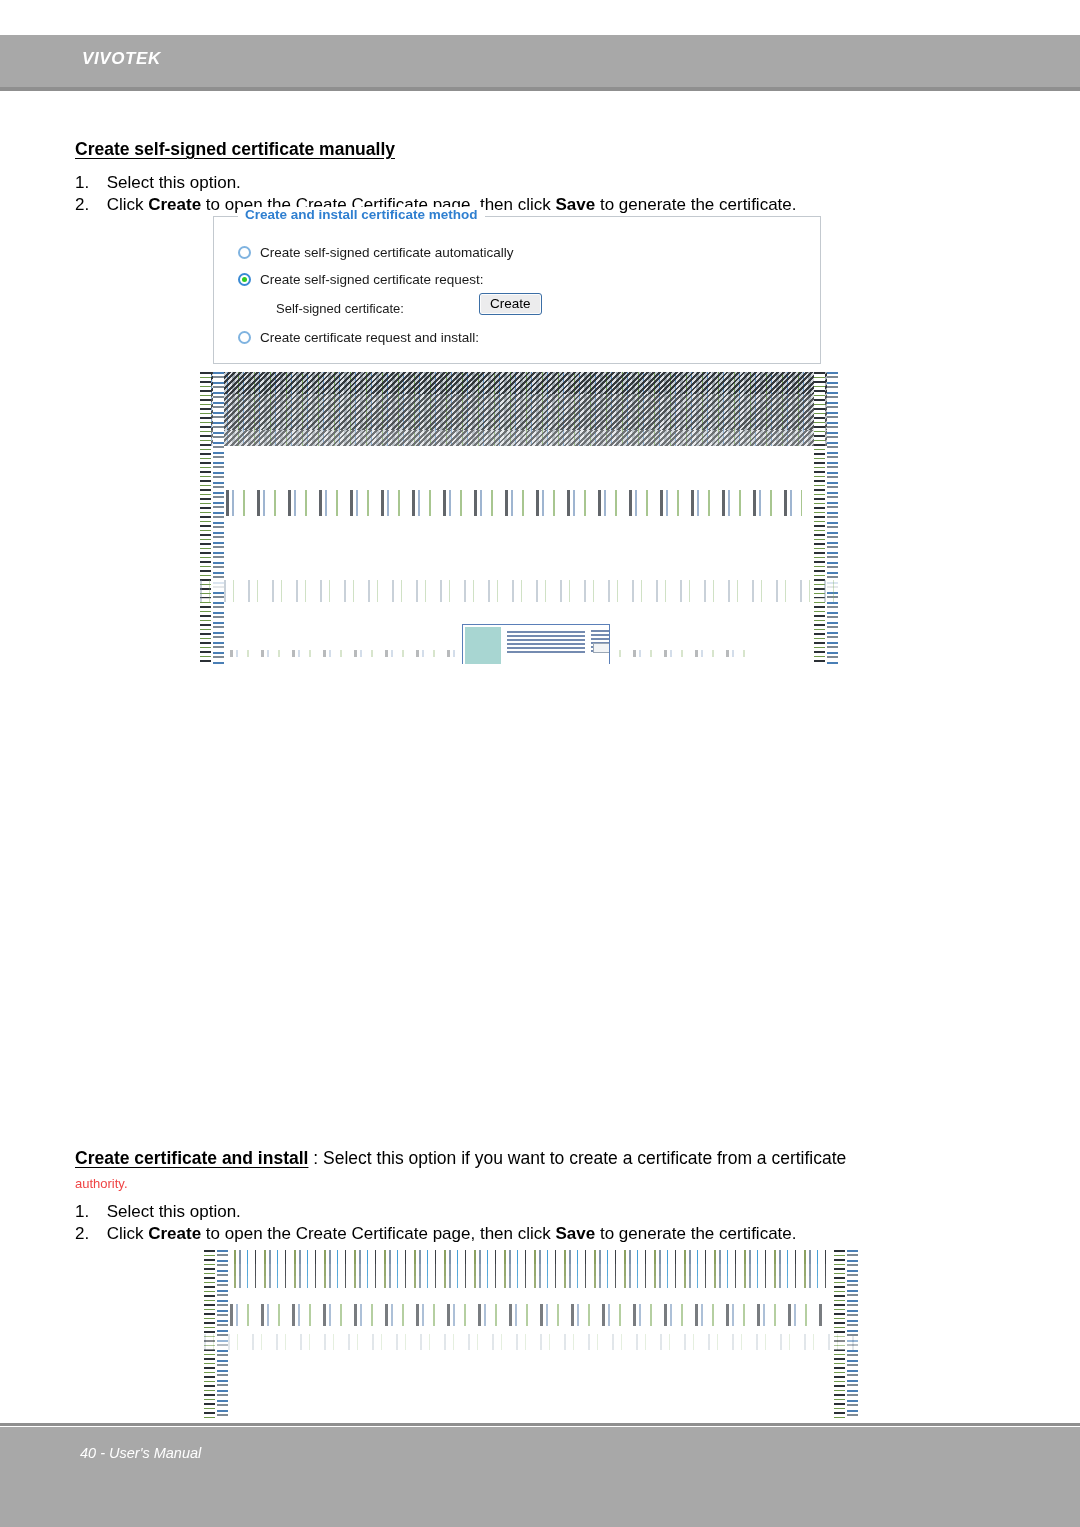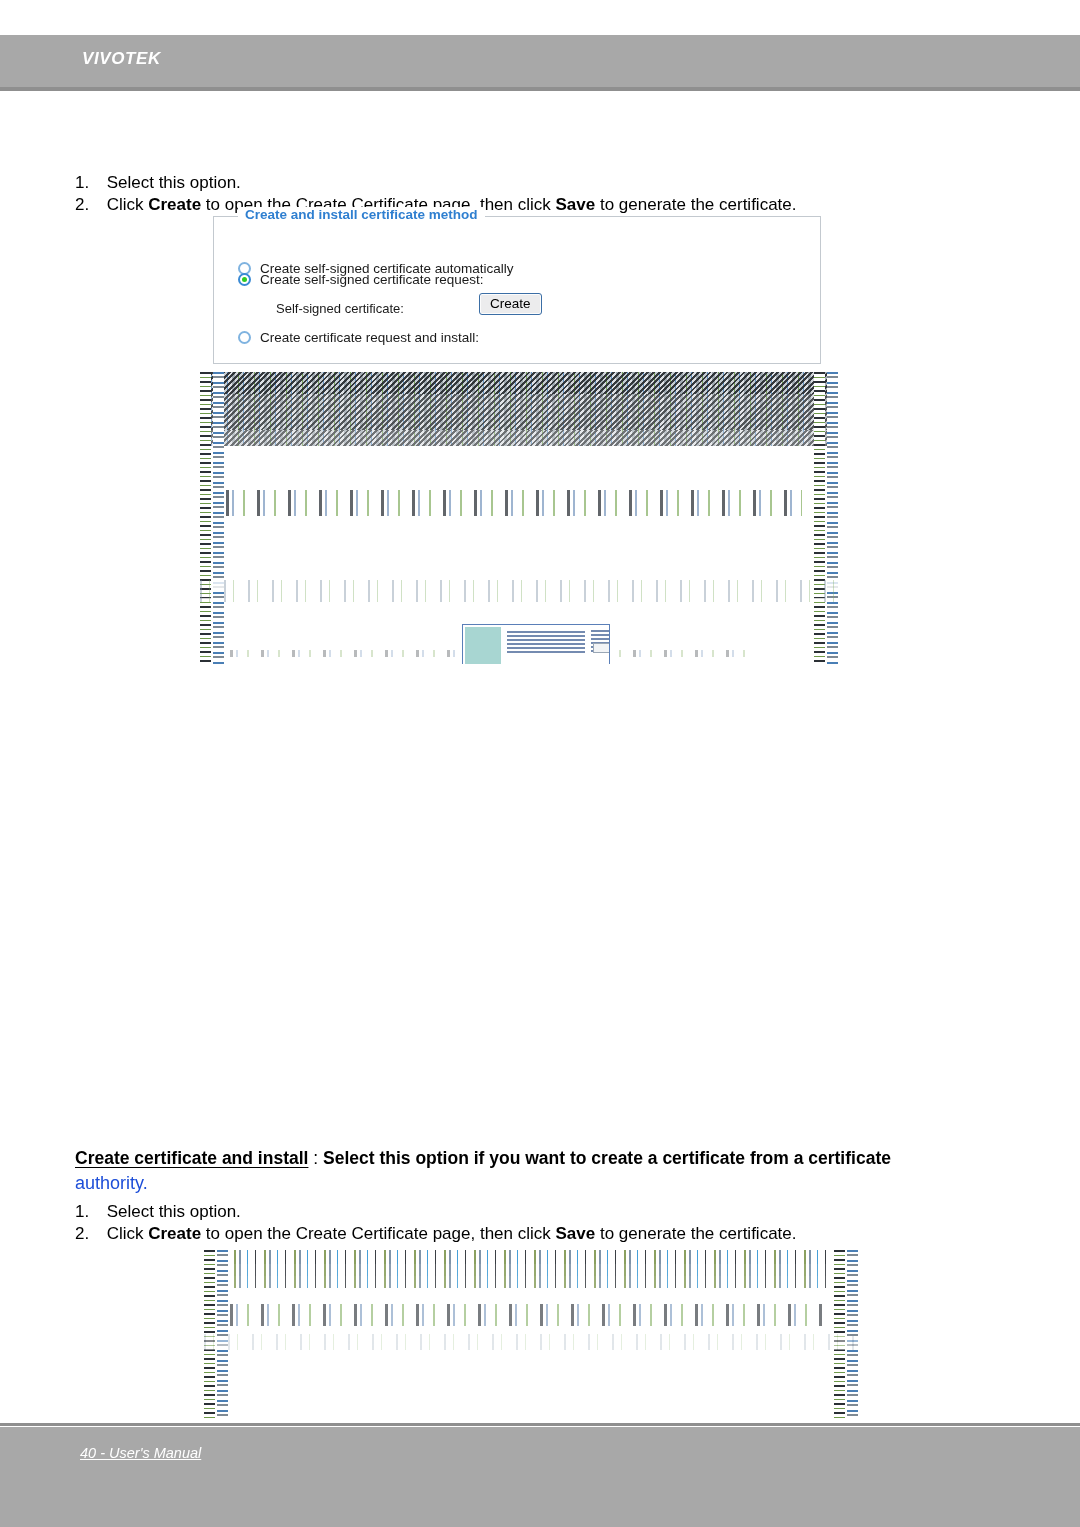--- a/index.html
+++ b/index.html
@@ -60,23 +60,23 @@
     color: #000;
     white-space: nowrap;
   }
   .section-heading .underlined {
     text-decoration: underline;
     text-underline-offset: 3px;
   }
 
   .para {
     position: absolute;
-    font-size: 18px;
+    font-size: 13px;
     line-height: 25px;
-    color: #1d4ed8;
+    color: #ef4444;
   }
 
   .numbered-line {
     position: absolute;
     font-size: 17px;
     line-height: 25px;
     white-space: nowrap;
   }
 
   
@@ -289,50 +289,52 @@
     background: #a8a8a8;
   }
   .footer-text {
     position: absolute;
     left: 80px;
     top: 18px;
     font-size: 14.5px;
     font-style: italic;
     color: #ffffff;
     white-space: nowrap;
-    text-decoration: underline;
   }
 </style>
 </head>
 <body>
 
 <div class="content">
 
   <div class="page-header">
     <div class="brand-logo">VIVOTEK</div>
   </div>
   <div class="header-rule"></div>
 
+  <div class="section-heading" style="left:75px; top:139px;">
+    <span class="underlined">Create self-signed certificate manually</span>
+  </div>
 
   <div class="numbered-line" style="left:75px; top:170px;">
     <span>1.</span>
     <span style="display:inline-block;width:8px;"></span>
     <span>Select this option.</span>
   </div>
 
   <div class="numbered-line" style="left:75px; top:192px;">
     <span>2.</span>
     <span style="display:inline-block;width:8px;"></span>
     <span>Click </span><b>Create</b><span> to open the Create Certificate page, then click </span><b>Save</b><span> to generate the certificate.</span>
   </div>
 
   <div class="cert-panel">
     <div class="cert-panel-legend">Create and install certificate method</div>
 
-    <div class="radio-row" style="left:24px; top:44px;">
+    <div class="radio-row" style="left:24px; top:28px;">
       <span class="radio-dot"></span>
       <span>Create self-signed certificate automatically</span>
     </div>
 
     <div class="radio-row" style="left:24px; top:55px;">
       <span class="radio-dot checked"></span>
       <span>Create self-signed certificate request:</span>
     </div>
 
     <div class="sub-label" style="left:62px; top:84px;">Self-signed certificate:</div>
@@ -363,21 +365,21 @@
       <div class="thumb-sidebar"></div>
       <div class="thumb-lines" style="left:44px; top:6px; width:78px; height:24px;"></div>
       <div class="thumb-lines" style="left:128px; top:5px; width:48px; height:22px;"></div>
       <div class="thumb-box" style="left:130px; top:18px; width:40px; height:10px;"></div>
 
     </div>
   </div>
 
 
   <div class="section-heading" style="left:75px; top:1148px;">
-    <span class="underlined">Create certificate and install</span><span style="font-weight:normal;"> : </span><span style="font-weight:bold;">Select this option if you want to create a certificate from a certificate</span>
+    <span class="underlined">Create certificate and install</span><span style="font-weight:normal;"> : </span><span style="font-weight:normal;">Select this option if you want to create a certificate from a certificate</span>
   </div>
   <div class="para" style="left:75px; top:1171px;">authority.</div>
 
   <div class="numbered-line" style="left:75px; top:1199px;">
     <span>1.</span>
     <span style="display:inline-block;width:8px;"></span>
     <span>Select this option.</span>
   </div>
 
   <div class="numbered-line" style="left:75px; top:1221px;">

